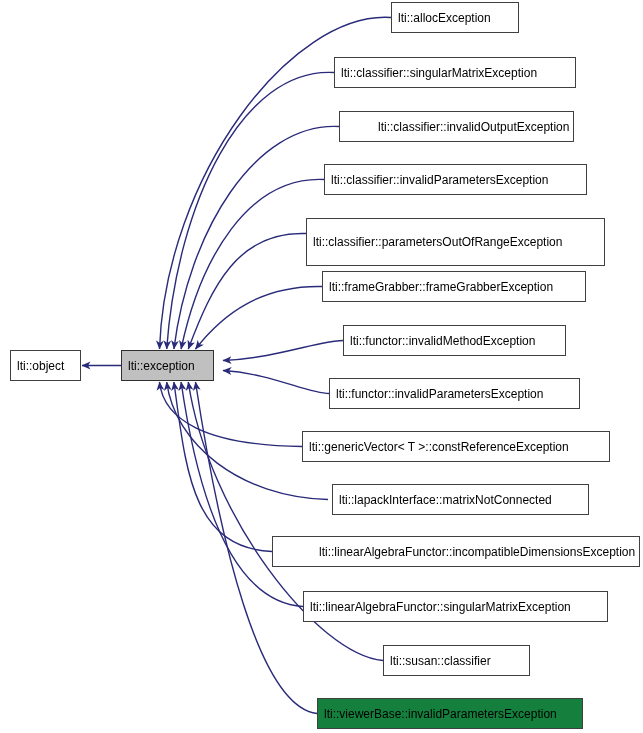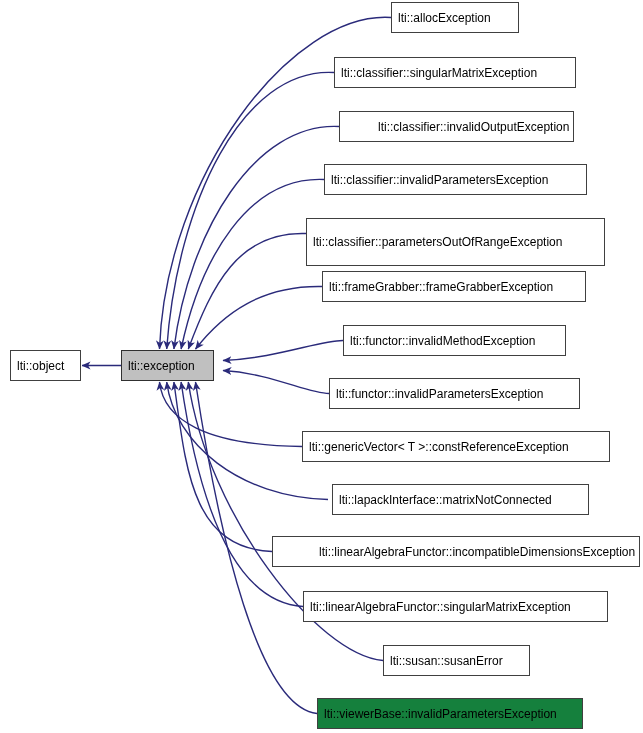--- a/index.html
+++ b/index.html
@@ -120,20 +120,20 @@
       <div class="node" style="left: 332px; top: 484px; width: 257px; height: 31px; background: rgb(255, 255, 255); border-color: rgb(64, 64, 64);">
         <span class="node-label">lti::lapackInterface::matrixNotConnected</span>
       </div>
       <div class="node" style="left: 272px; top: 536px; width: 368px; height: 31px; background: rgb(255, 255, 255); border-color: rgb(64, 64, 64); padding-left: 40px;">
         <span class="node-label">lti::linearAlgebraFunctor::incompatibleDimensionsException</span>
       </div>
       <div class="node" style="left: 303px; top: 591px; width: 305px; height: 31px; background: rgb(255, 255, 255); border-color: rgb(64, 64, 64);">
         <span class="node-label">lti::linearAlgebraFunctor::singularMatrixException</span>
       </div>
       <div class="node" style="left: 383px; top: 645px; width: 147px; height: 31px; background: rgb(255, 255, 255); border-color: rgb(64, 64, 64);">
-        <span class="node-label">lti::susan::susanError</span>
+        <span class="node-label">lti::susan::classifier</span>
       </div>
       <div class="node" style="left: 317px; top: 698px; width: 266px; height: 31px; background: #15803d; border-color: rgb(64, 64, 64);">
         <span class="node-label">lti::viewerBase::invalidParametersException</span>
       </div>
     </div>
 
 </div>
 
 </body></html>

